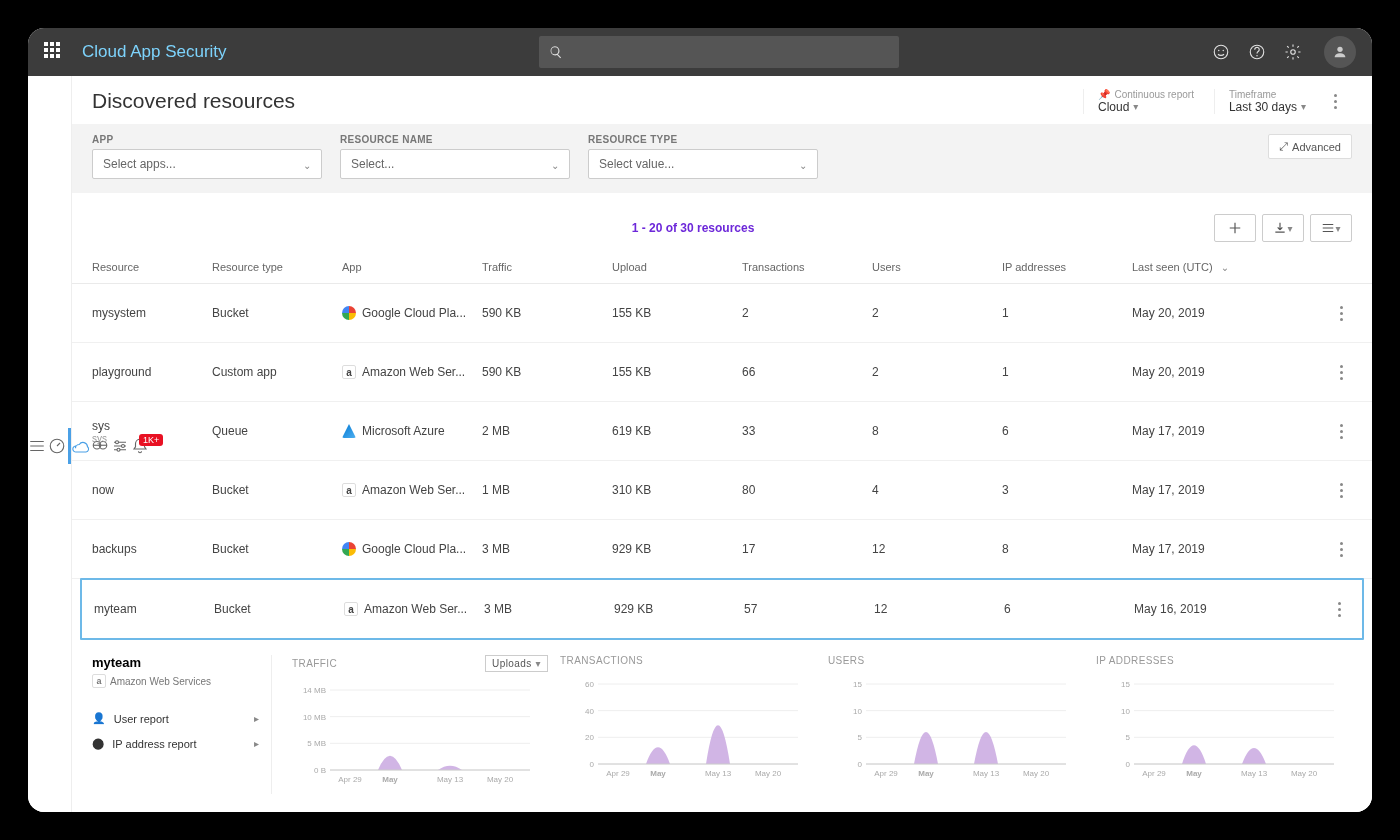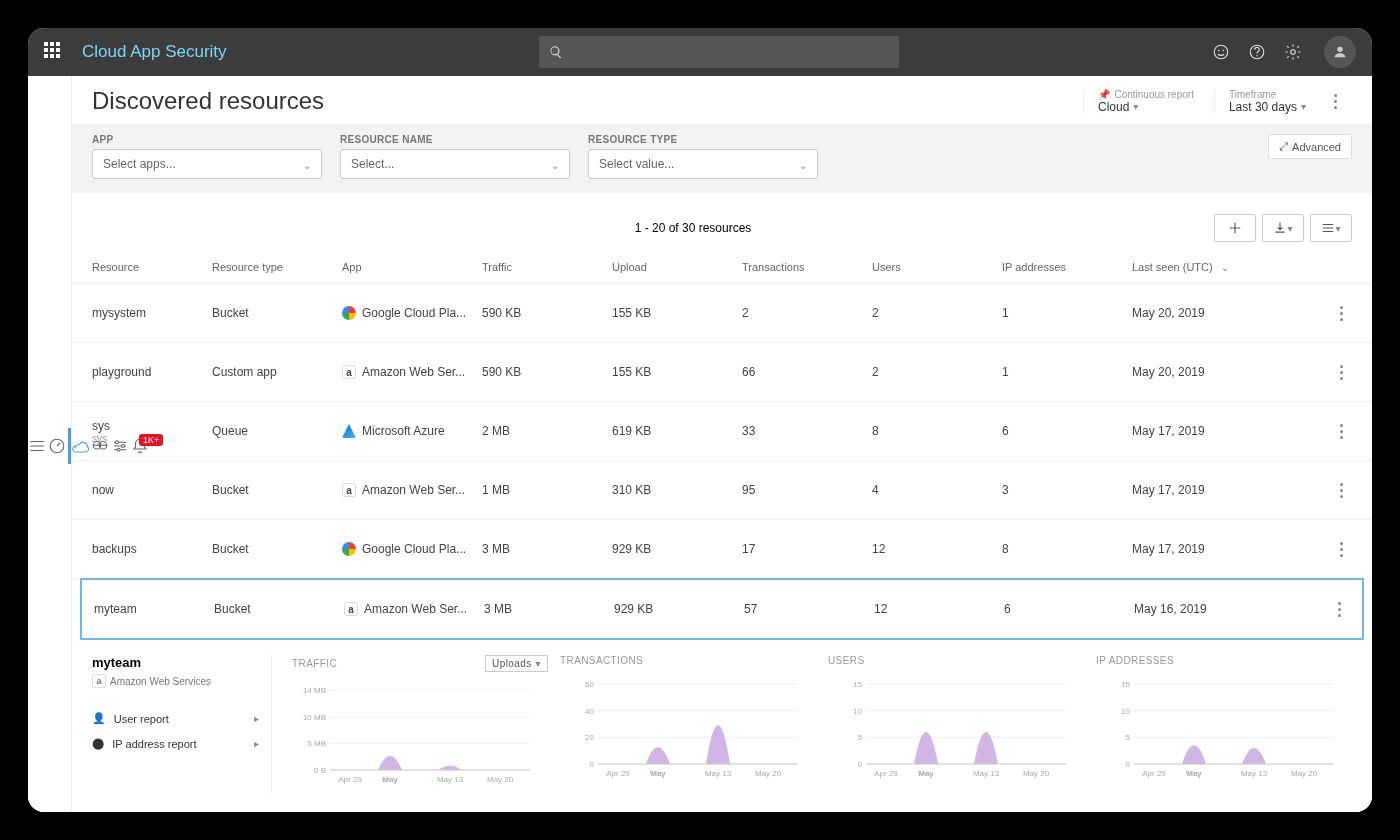--- a/index.html
+++ b/index.html
@@ -18,35 +18,35 @@
 .avatar svg { width: 16px; height: 16px; fill: #ccc; }
 .body { display: flex; flex: 1; overflow: hidden; }
 .sidebar { width: 44px; background: #fff; border-right: 1px solid #eee; display: flex; flex-direction: row; align-items: center; padding-top: 4px; gap: 2px; }
 .sb-item { width: 44px; height: 36px; display: flex; align-items: center; justify-content: center; cursor: pointer; position: relative; }
 .sb-item svg { width: 18px; height: 18px; fill: none; stroke: #666; stroke-width: 1.5; }
 .sb-item.active { border-left: 3px solid #4aa0e6; }
 .sb-item.active svg { stroke: #4aa0e6; }
 .sb-badge { position: absolute; top: 6px; left: 8px; background: #e81123; color: #fff; font-size: 9px; padding: 1px 4px; border-radius: 3px; }
 .main { flex: 1; overflow: auto; background: #fff; }
 .header-row { display: flex; align-items: center; padding: 10px 20px 8px; }
-.page-title { font-size: 24px; font-weight: 300; color: #333; }
+.page-title { font-size: 21px; font-weight: 300; color: #333; }
 .header-right { margin-left: auto; display: flex; align-items: center; gap: 20px; padding-right: 8px; }
 .hr-group { display: flex; flex-direction: column; border-left: 1px solid #eee; padding-left: 14px; }
 .hr-label { font-size: 10px; color: #999; display:flex; align-items:center; gap:4px;}
 .hr-value { font-size: 12px; color: #333; display:flex; align-items:center; gap:4px;}
 .kebab { width: 18px; height: 30px; display: flex; flex-direction: column; justify-content: center; align-items: center; gap: 3px; cursor: pointer; }
 .kebab span { width: 3px; height: 3px; background: #888; border-radius: 50%; }
 .filterbar { background: #f3f3f3; margin: 0 0px; padding: 10px 20px 14px; display: flex; gap: 18px; align-items: flex-end; position: relative; }
 .filter { display: flex; flex-direction: column; }
 .filter-label { font-size: 10px; color: #777; text-transform: uppercase; margin-bottom: 4px; font-weight: 600; letter-spacing: 0.3px;}
 .filter-select { width: 230px; height: 30px; background: #fff; border: 1px solid #ccc; border-radius: 2px; display: flex; align-items: center; padding: 0 10px; font-size: 12px; color: #666; position: relative; cursor: pointer; }
 .filter-select .chev { margin-left: auto; }
 .adv-btn { position: absolute; right: 20px; top: 10px; background: #fff; border: 1px solid #ddd; padding: 5px 10px; font-size: 11px; color: #555; border-radius: 2px; cursor: pointer; display:flex; align-items:center; gap:4px;}
 .table-toolbar { display: flex; align-items: center; padding: 16px 20px 10px; }
-.range-text { margin: 12px auto; font-size: 12px; color: #000000; }
+.range-text { margin: 12px auto; font-size: 12px; color: #6d28d9; font-weight: bold; }
 .tbl-btns { display: flex; gap: 6px; }
 .tbl-btn { width: 42px; height: 28px; border: 1px solid #ccc; border-radius: 2px; display: flex; align-items: center; justify-content: center; cursor: pointer; background:#fff; }
 .tbl-btn svg { width: 14px; height: 14px; fill: #555; }
 .table { width: 100%; }
 .thead { display: flex; padding: 4px 20px 10px; font-size: 11px; color: #666; border-bottom: 1px solid #eaeaea;}
 .trow { display: flex; padding: 14px 20px; font-size: 12px; color: #444; border-bottom: 1px solid #f0f0f0; align-items: center; position: relative; }
 .trow.selected { border: 2px solid #6db9e8; margin: -1px 8px; padding: 14px 12px; border-radius: 1px; }
 .c-resource { width: 120px; }
 .c-type { width: 130px; }
 .c-app { width: 140px; display:flex; align-items:center; gap:6px;}
@@ -339,21 +339,21 @@
     <div class="c-resource">
                 <div>now</div>
               </div>
     <div class="c-type">Bucket</div>
     <div class="c-app">
                 <span class="app-icon" style="background:#fff;border:1px solid #ddd;font-size:10px;font-weight:bold;text-align:center;line-height:13px;">a</span>
                 <span>Amazon Web Ser...</span>
               </div>
     <div class="c-traffic">1 MB</div>
     <div class="c-upload">310 KB</div>
-    <div class="c-trans">95</div>
+    <div class="c-trans">80</div>
     <div class="c-users">4</div>
     <div class="c-ip">3</div>
     <div class="c-seen">May 17, 2019</div>
     <div class="c-menu">
                 <div class="kebab">
                   <span></span>
                   <span></span>
                   <span></span>
                 </div>
               </div>

